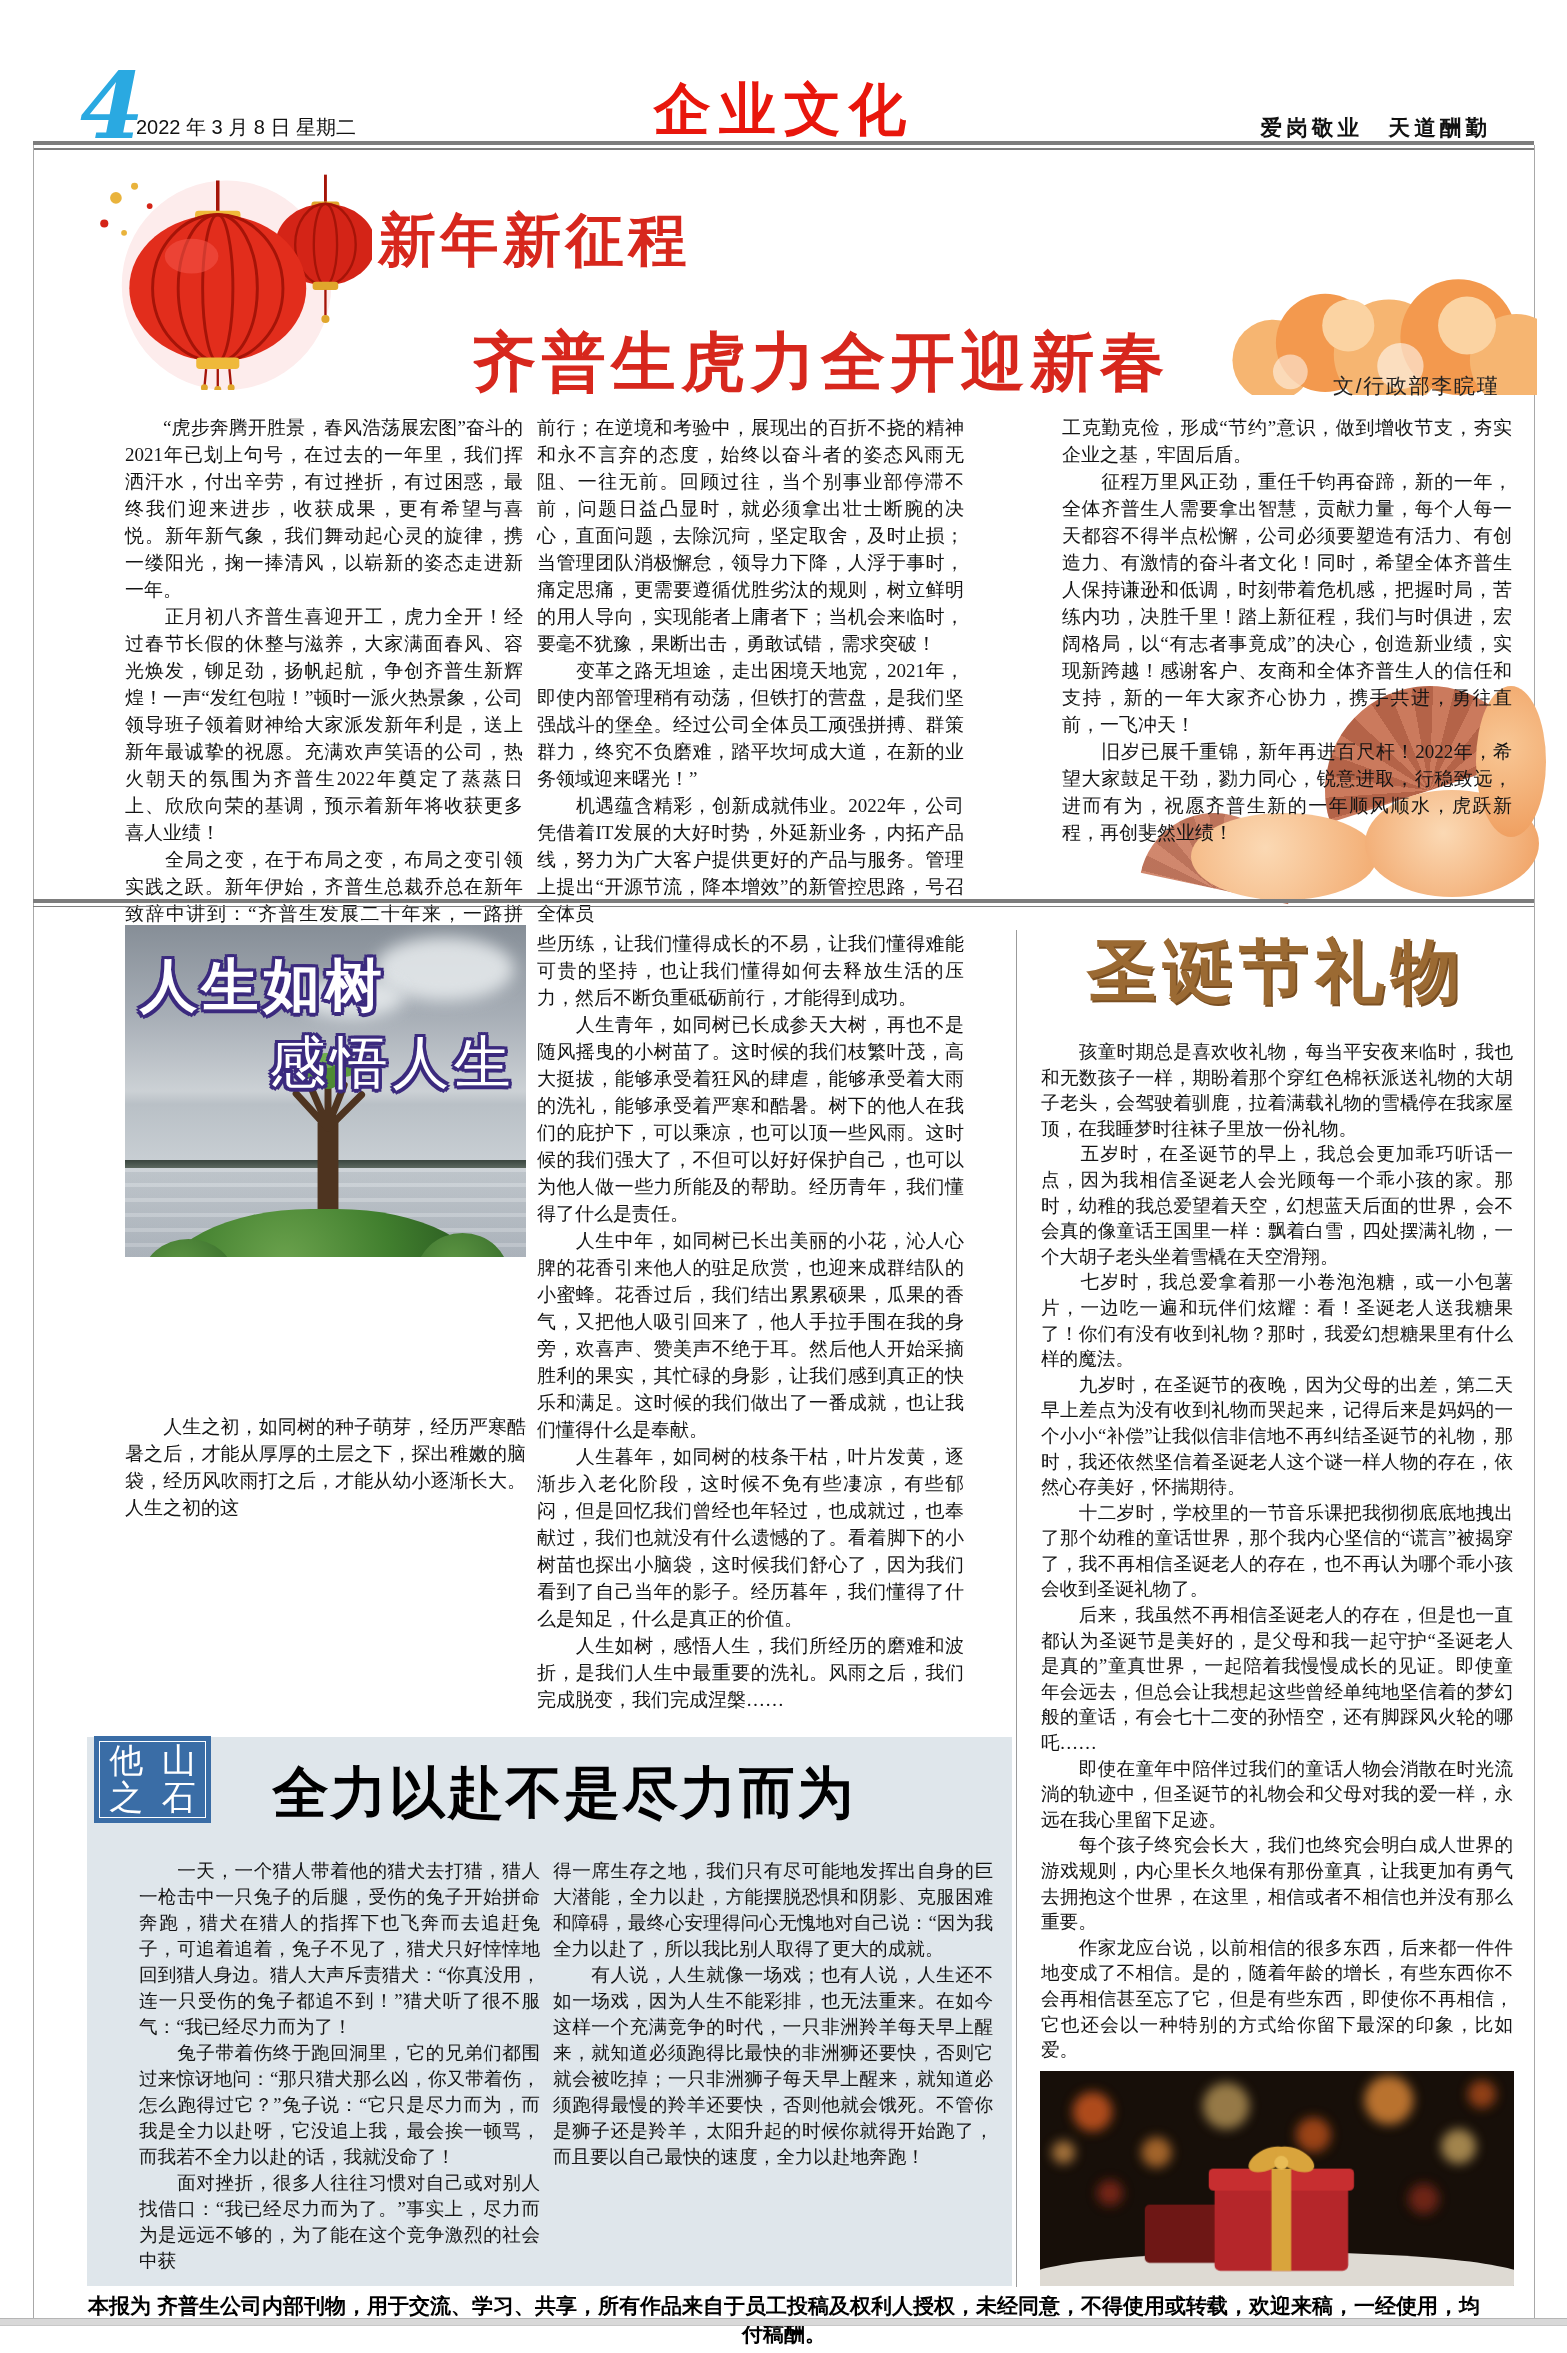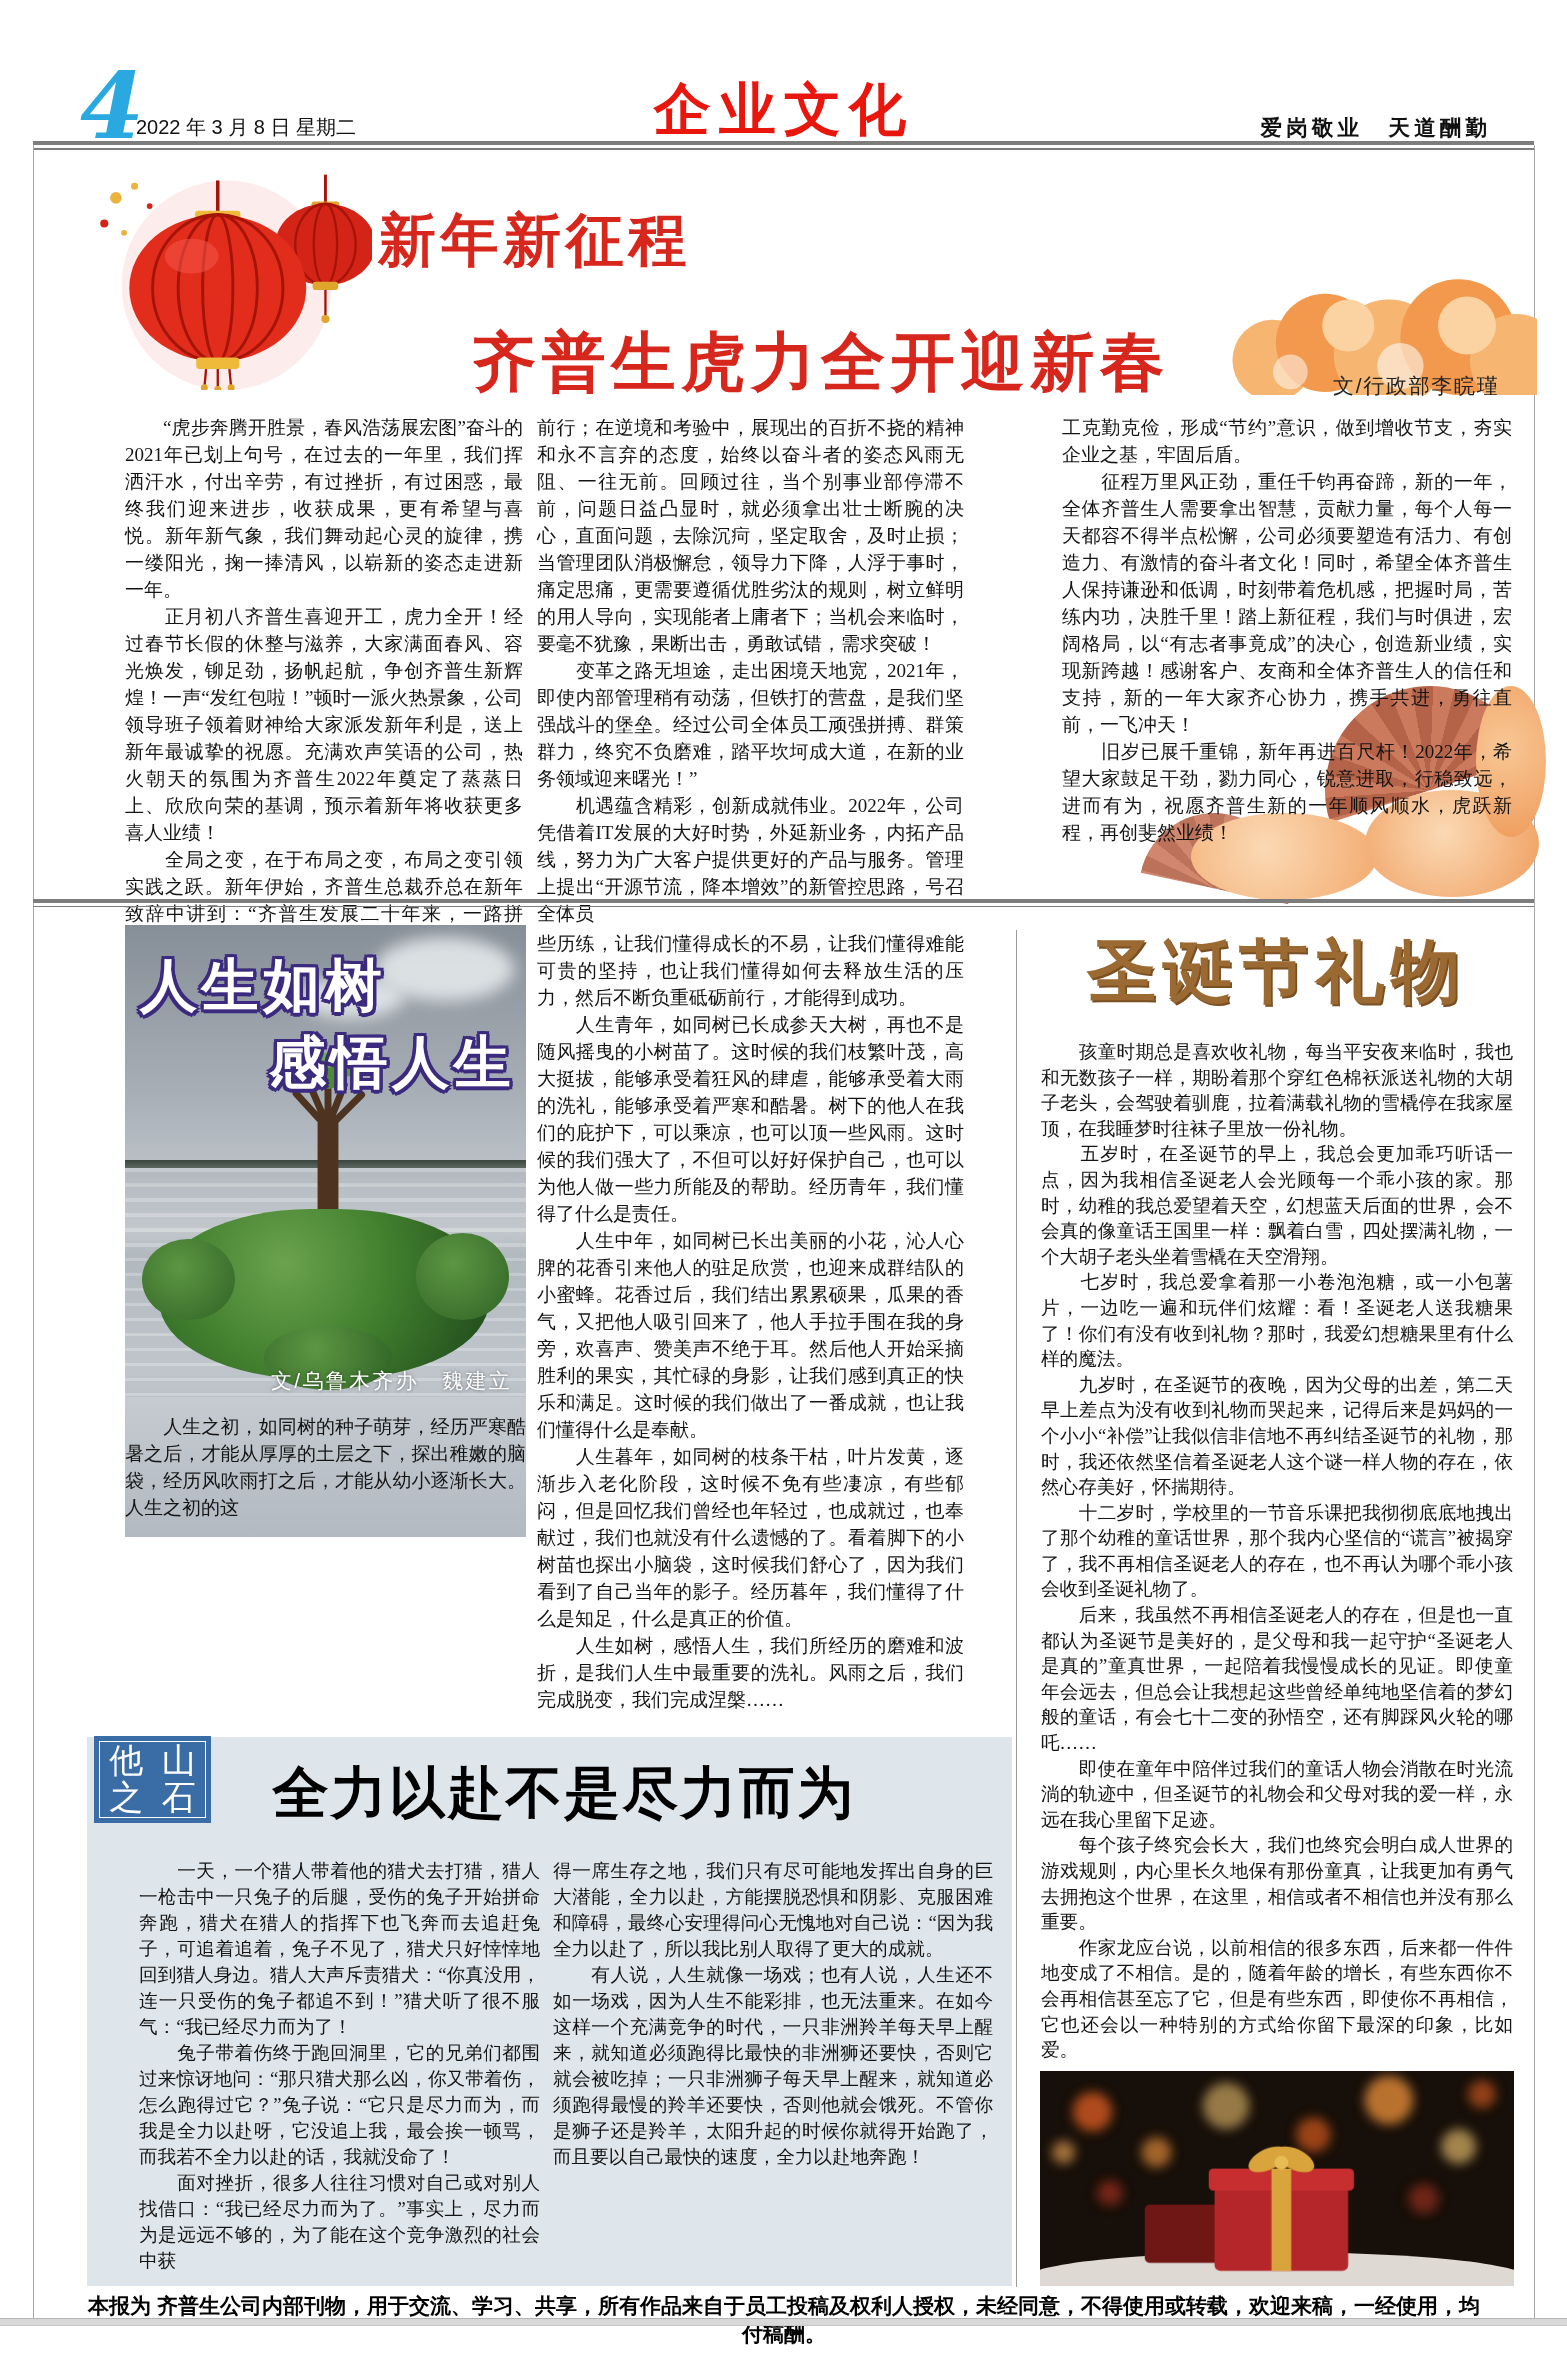--- a/index.html
+++ b/index.html
@@ -26,34 +26,34 @@
                color:#222;letter-spacing:1.7px;z-index:5;}
   .bodytext p{margin:0;text-align:justify;text-justify:inter-character;}
   .maincol{top:414px;font-size:19px;line-height:27px;}
   .col1{left:125px;width:398px;height:500px;}
   .col2{left:537px;width:427px;height:500px;}
   .col3{left:1062px;width:450px;height:500px;z-index:3;}
   .hr2a{top:899px;height:3.5px;}
   .hr2b{top:906px;height:1.2px;}
   
   .coldiv{left:1016px;top:930px;width:1.2px;height:1357px;background:#9b9b9b;}
-  .tree-photo{left:125px;top:925px;width:401px;height:612px;overflow:hidden;
+  .tree-photo{left:125px;top:925px;width:401px;height:332px;overflow:hidden;
      background:linear-gradient(180deg,#868e97 0%,#a8afb7 28%,#ccd1d5 50%,#b9c0c6 54%,#c9cfd4 72%,#b2b9c1 100%);}
   .tp-cloud{position:absolute;background:#e9edef;border-radius:50%;filter:blur(8.1px);opacity:.85;}
   .tp-horizon{position:absolute;left:0;top:235px;width:100%;height:8.1px;
      background:linear-gradient(180deg,#39443e,#5c6860);}
   .tp-water{position:absolute;left:0;top:243px;width:100%;height:229px;opacity:.5;
      background:repeating-linear-gradient(180deg,rgba(255,255,255,.25) 0 3.5px,rgba(120,130,140,.25) 3.5px 15px);}
   .leafball{position:absolute;left:34px;top:284px;width:330px;height:170px;border-radius:46%;
      background:radial-gradient(circle at 38% 32%,#6ba24d 0%,#417f2e 45%,#2a5a21 80%,#1e4518 100%);}
   .leafblob{position:absolute;border-radius:50%;background:radial-gradient(circle at 40% 35%,#5d9643,#2f6325);}
   .tree-title1{position:absolute;left:15px;top:23px;font-size:57px;font-weight:bold;letter-spacing:4.6px;
      color:#fff;font-family:"Liberation Sans",sans-serif;
      text-shadow:-3.5px 0 #3b2a7e,3.5px 0 #3b2a7e,0 -3.5px #3b2a7e,0 3.5px #3b2a7e,-2.9px -2.9px #3b2a7e,2.9px 2.9px #3b2a7e,-2.9px 2.9px #3b2a7e,2.9px -2.9px #3b2a7e;}
-  .tree-title2{position:absolute;left:144px;top:100px;font-size:57px;font-weight:bold;letter-spacing:4.6px;
+  .tree-title2{position:absolute;left:144px;top:100px;font-size:57px;font-weight:normal;letter-spacing:4.6px;
      color:#fff;font-family:"Liberation Sans",sans-serif;
      text-shadow:-3.5px 0 #3b2a7e,3.5px 0 #3b2a7e,0 -3.5px #3b2a7e,0 3.5px #3b2a7e,-2.9px -2.9px #3b2a7e,2.9px 2.9px #3b2a7e,-2.9px 2.9px #3b2a7e,2.9px -2.9px #3b2a7e;}
   .tree-byline{position:absolute;left:146px;top:442px;font-size:21px;color:#fff;
      font-family:"Liberation Sans",sans-serif;letter-spacing:2.3px;text-shadow:0 0 3.5px rgba(0,0,0,.5);}
   .lifecol1{left:125px;top:1413px;width:401px;font-size:19px;line-height:27px;height:308px;}
   .lifecol2{left:537px;top:930px;width:427px;font-size:19px;line-height:27px;height:796px;}
   
   .xmas-title{left:1040px;top:926px;width:474px;text-align:center;font-size:69px;font-weight:bold;
       color:#9b6a33;letter-spacing:7px;font-family:"Liberation Sans",sans-serif;
       text-shadow:1.7px 1.7px 0 #7a4f22;}

